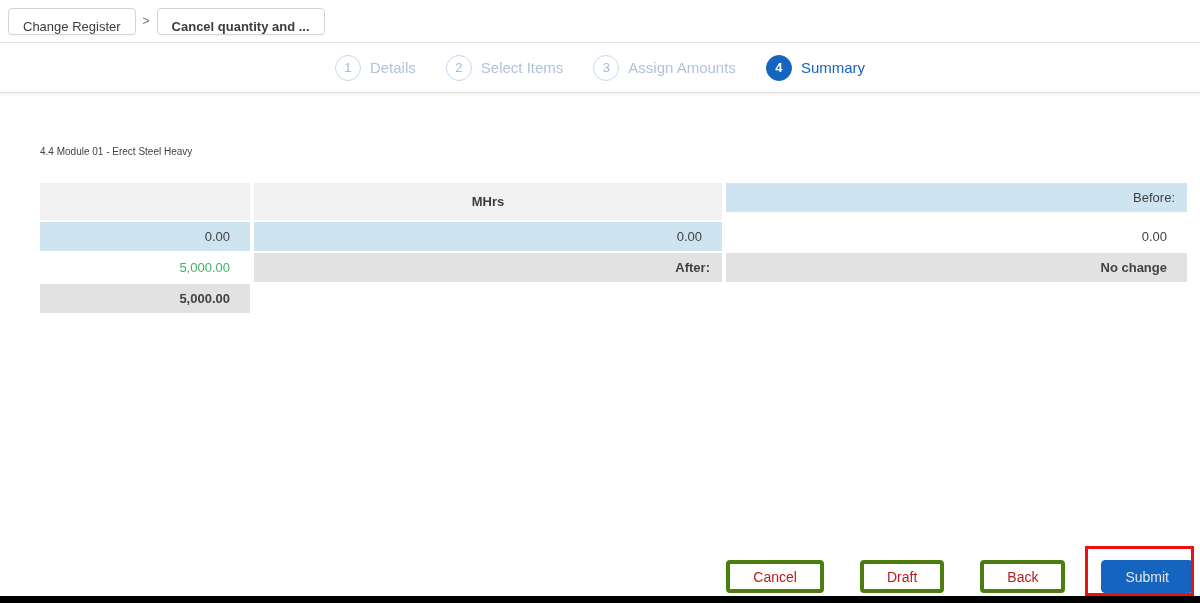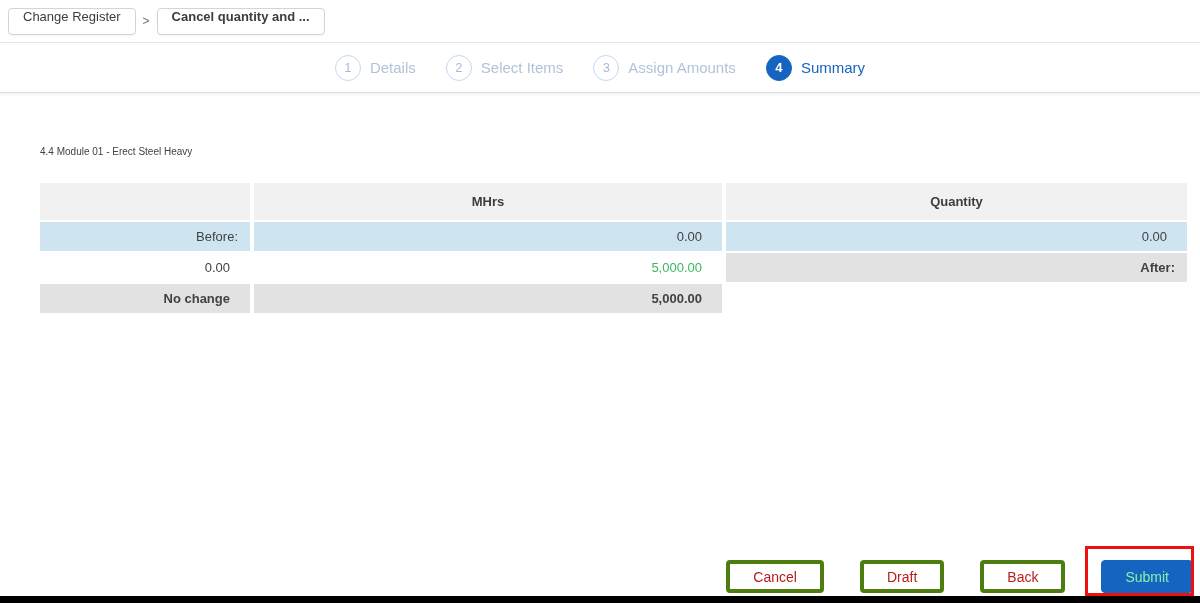--- a/index.html
+++ b/index.html
@@ -13,21 +13,21 @@
   }
 
   
   .breadcrumb-bar {
     position: absolute; top: 0; left: 0; right: 0; height: 43px;
     border-bottom: 1px solid #e3e3e3;
     display: flex; align-items: center; padding-left: 8px;
     background: #fff;
   }
   .crumb-chip {
-    display: inline-flex; align-items: flex-start;
+    display: inline-flex; align-items: flex-end;
     height: 27px; padding: 0 14px;
     border: 1px solid #d4d4d4; border-radius: 4px;
     background: #fff; font-size: 13px; color: #3c3c3c;
     box-shadow: 0 1px 1px rgba(0,0,0,0.04);
     cursor: pointer; white-space: nowrap;
   }
   .crumb-chip.bold { font-weight: bold; }
   .crumb-sep { color: #6d6d6d; font-size: 12px; margin: 0 7px; }
 
   
@@ -84,21 +84,21 @@
     display: flex; align-items: center; gap: 36px;
   }
   .btn {
     height: 33px; padding: 0 23px;
     border-radius: 4px; font-size: 14px;
     font-family: "Liberation Sans", sans-serif;
     display: inline-flex; align-items: center; justify-content: center;
     cursor: pointer;
   }
   .btn.outlined { background: #fff; border: 4px solid #4d7c0f; color: #b91c1c; }
-  .btn.filled { background: #1565c0; border: 1px solid #1565c0; color: #86efac; }
+  .btn.filled { background: #1565c0; border: 1px solid #1565c0; color: #e5e5e5; }
 
   
   .annotation-box {
     position: absolute; left: 1085px; top: 546px;
     width: 109px; height: 50px;
     border: 3px solid #ee0f0f;
     pointer-events: none; z-index: 5;
     background: transparent;
   }
   .bottom-bar {
@@ -137,21 +137,20 @@
     <span class="step-label">Summary</span>
   </div>
 </div>
 
 <div class="section-title">4.4 Module 01 - Erect Steel Heavy</div>
 
 <div class="summary-table">
 
   <div class="cell head"></div>
   <div class="cell head">MHrs</div>
-  <div class="cell head">Quantity</div>
 
   <div class="cell row label bg-blue">Before:</div>
   <div class="cell row value bg-blue">0.00</div>
   <div class="cell row value bg-blue">0.00</div>
 
   <div class="cell row value bg-white">0.00</div>
   <div class="cell row value bg-white text-green">5,000.00</div>
 
   <div class="cell row label bg-gray bold">After:</div>
   <div class="cell row value bg-gray bold">No change</div>

